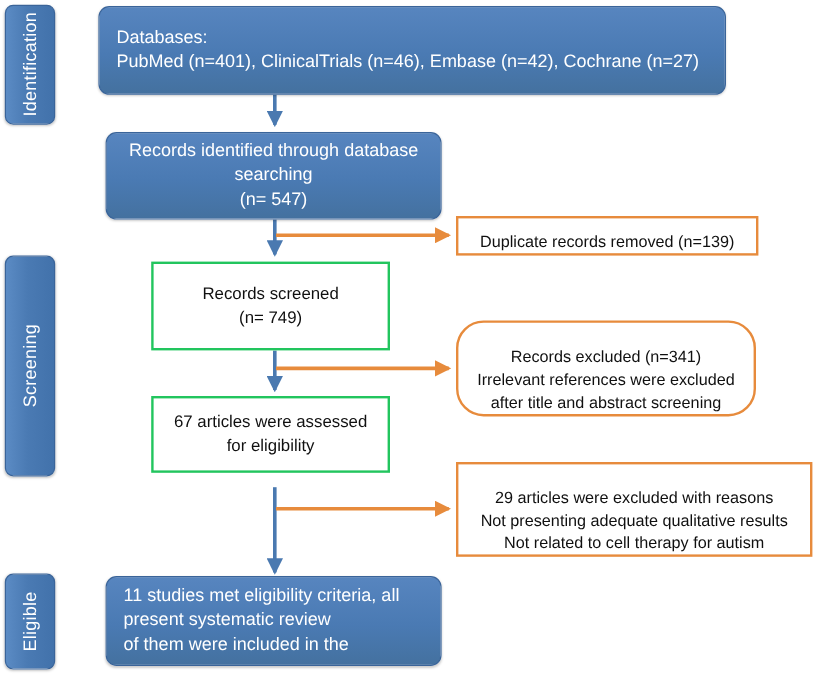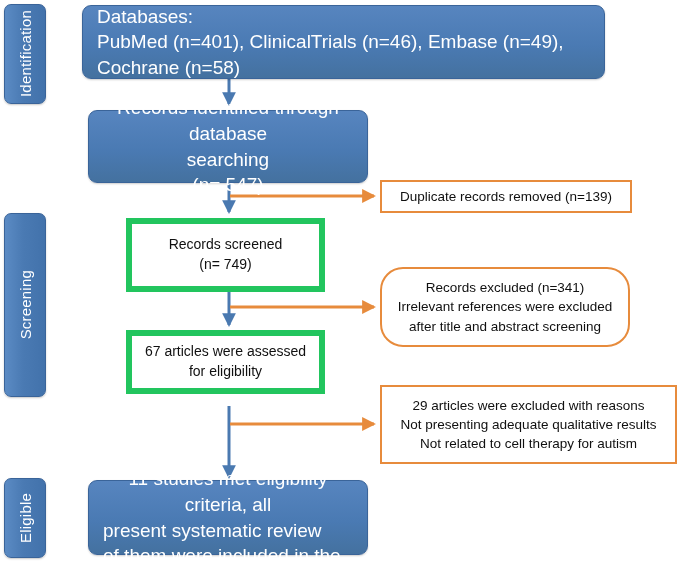--- a/index.html
+++ b/index.html
@@ -54,40 +54,40 @@
     border: 1px solid #3a6499;
     border-radius: 9px;
     box-shadow: 0 1px 2px rgba(0,0,0,0.2);
     color: #ffffff;
     box-sizing: border-box;
     display: flex;
     flex-direction: column;
     justify-content: center;
   }
   .box-blue .line {
-    font-size: 19px;
+    font-size: 15px;
     line-height: 1.35;
     color: #ffffff;
   }
   .box-blue.left-align {
     padding: 0 14px;
     align-items: flex-start;
     text-align: left;
   }
   .box-blue.center-align {
     padding: 0 12px;
     align-items: center;
     text-align: center;
   }
 
   
   .box-white {
     position: absolute;
     background: #ffffff;
-    border: 6px solid #22c55e;
+    border: 2px solid #22c55e;
     box-sizing: border-box;
     display: flex;
     flex-direction: column;
     align-items: center;
     justify-content: center;
     text-align: center;
   }
   .box-white .line {
     font-size: 14px;
     line-height: 1.4;
@@ -96,21 +96,21 @@
 
   
   .box-orange {
     position: absolute;
     background: #ffffff;
     border: 2px solid #e78b3c;
     box-sizing: border-box;
     display: flex;
     flex-direction: column;
     align-items: center;
-    justify-content: center;
+    justify-content: flex-end;
     text-align: center;
     padding: 0 8px;
   }
   .box-orange .line {
     font-size: 13.5px;
     line-height: 1.42;
     color: #101010;
     white-space: nowrap;
   }
 </style>
@@ -165,21 +165,21 @@
   <div class="stage-tab" style="left:4px; top:213px; width:40px; height:182px;">
     <span>Screening</span>
   </div>
 
   <div class="stage-tab" style="left:4px; top:478px; width:40px; height:78px;">
     <span>Eligible</span>
   </div>
 
   <div class="box-blue left-align" style="left:82px; top:5px; width:523px; height:74px;">
     <div class="line">Databases:</div>
-    <div class="line">PubMed (n=401), ClinicalTrials (n=46), Embase (n=49), Cochrane (n=58)</div>
+    <div class="line">PubMed (n=401), ClinicalTrials (n=46), Embase (n=42), Cochrane (n=27)</div>
   </div>
 
   <div class="box-blue center-align" style="left:88px; top:110px; width:280px; height:73px;">
     <div class="line">Records identified through database</div>
     <div class="line">searching</div>
     <div class="line">(n= 547)</div>
   </div>
 
   <div class="box-orange" style="left:380px; top:180px; width:252px; height:33px;">
     <div class="line">Duplicate records removed (n=139)</div>

